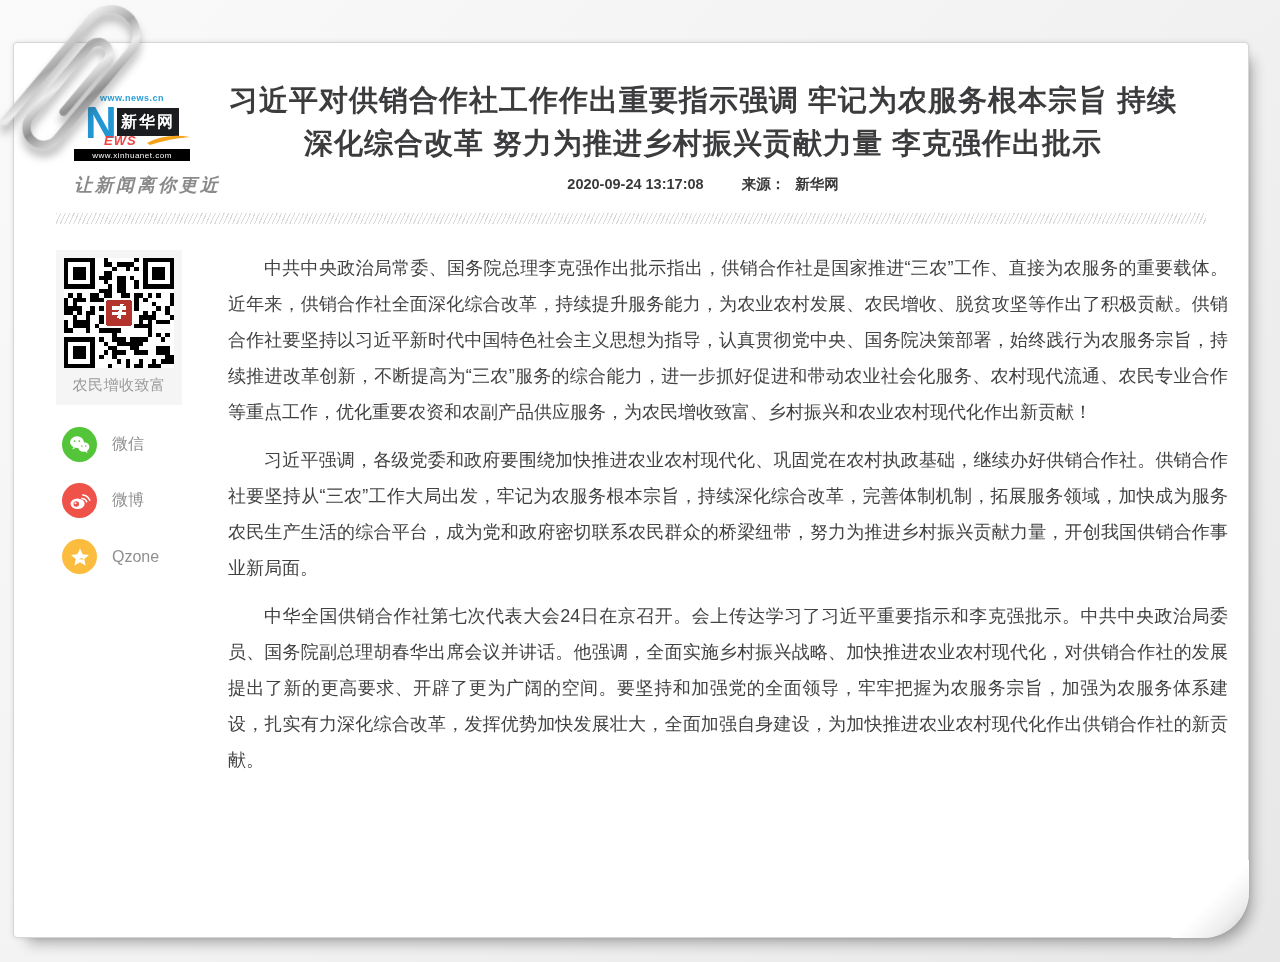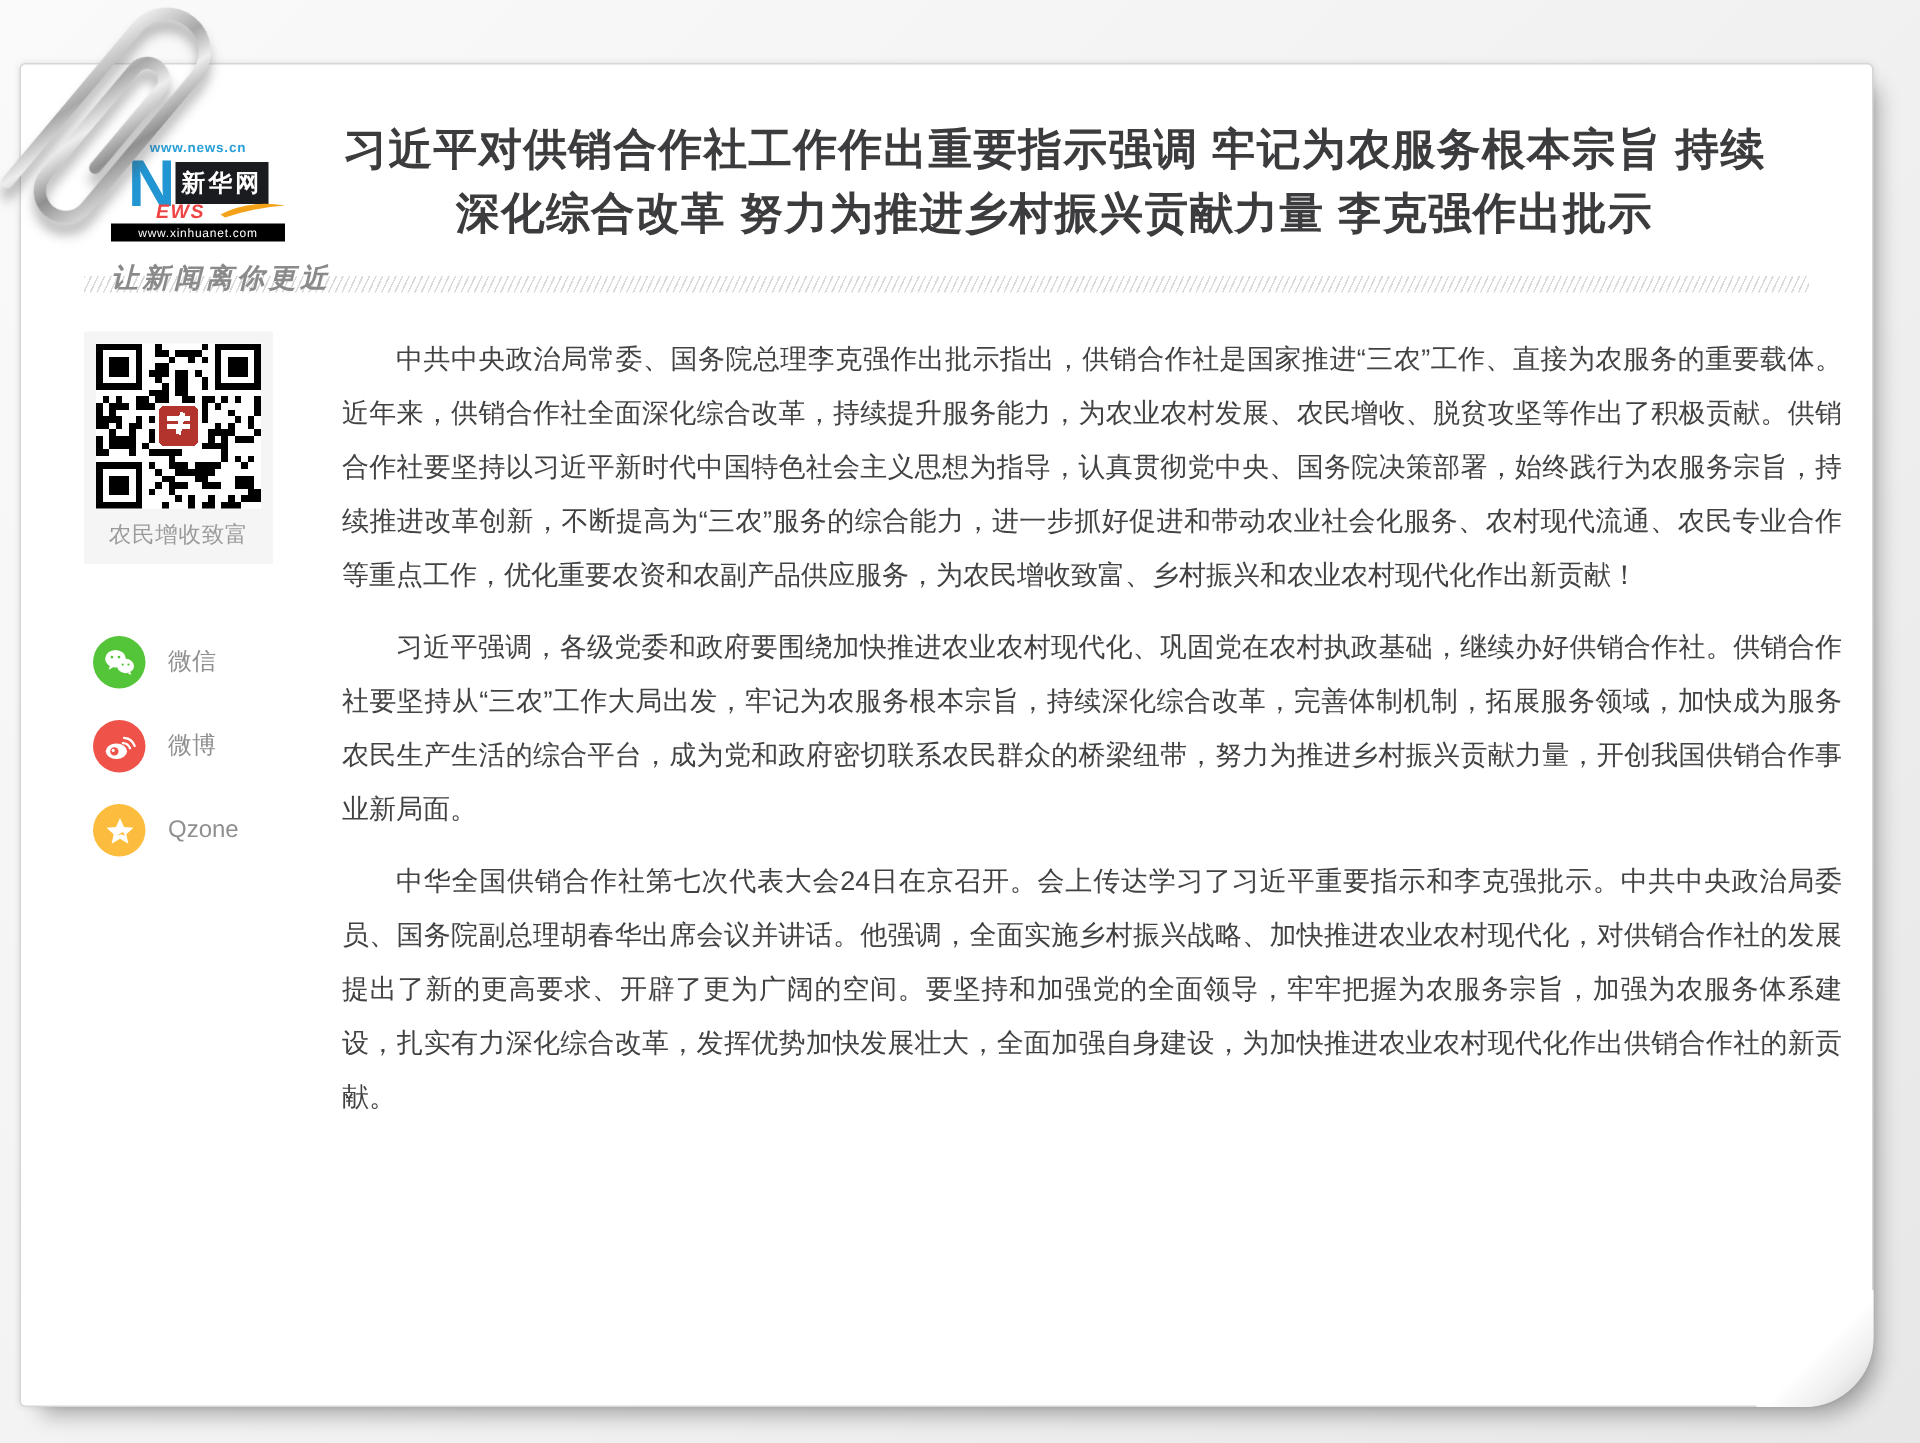--- a/index.html
+++ b/index.html
@@ -58,21 +58,21 @@
     margin:19px 42px 0 42px;height:11px;
     background:repeating-linear-gradient(115deg,#dadada 0 1px,#ffffff 1px 4px);
   }
 
   
   .main{display:flex;padding:26px 20px 0 42px;}
   .sidebar{flex:none;width:126px;margin-right:46px;}
   .qr-card{background:#f5f5f5;padding:8px 8px 10px;}
   .qr-card svg{display:block;width:110px;height:110px;background:#fff;}
   .qr-label{margin-top:8px;text-align:center;font-size:15px;color:#9b9b9b;letter-spacing:.5px;}
-  .share{margin-top:48px;padding-left:6px;}
+  .share{margin-top:22px;padding-left:6px;}
   .share-item{display:flex;align-items:center;margin-bottom:21px;cursor:pointer;}
   .share-icon{width:35px;height:35px;border-radius:50%;flex:none;display:flex;align-items:center;justify-content:center;}
   .share-label{margin-left:15px;font-size:16px;color:#8f8f8f;}
 
   .article{flex:1;height:626px;overflow:hidden;}
   .article p{
     margin:0 0 12px;font-size:18px;line-height:36px;color:#424242;
     text-align:justify;text-indent:2em;
   }
 </style>
@@ -97,20 +97,25 @@
         </div>
         <div class="logo-bottom">www.xinhuanet.com</div>
         <div class="tagline">让新闻离你更近</div>
       </div>
 
       <h1 class="headline" style="margin-top:0;">
         <div>习近平对供销合作社工作作出重要指示强调 牢记为农服务根本宗旨 持续</div>
         <div>深化综合改革 努力为推进乡村振兴贡献力量 李克强作出批示</div>
       </h1>
 
+      <div class="meta">
+        <span class="date">2020-09-24 13:17:08</span>
+        <span class="src-label">来源：</span>
+        <span class="src">新华网</span>
+      </div>
 
       <div class="separator"></div>
     </div>
 
     <div class="main">
 
       <div class="sidebar">
         <div class="qr-card">
           <svg id="qr" viewBox="0 0 25 25" shape-rendering="crispEdges">
               <rect width="25" height="25" fill="#fff"></rect>

